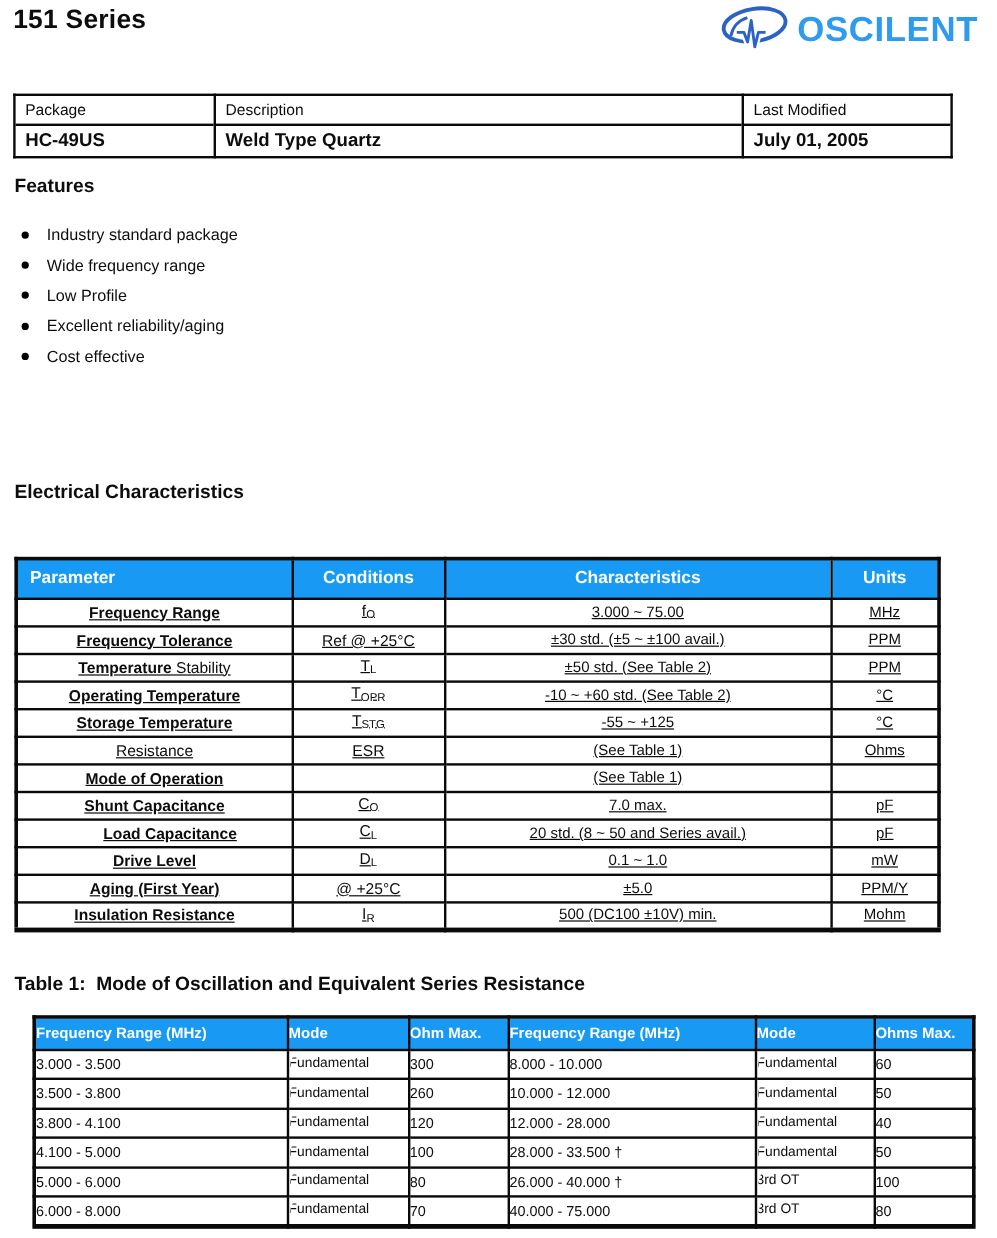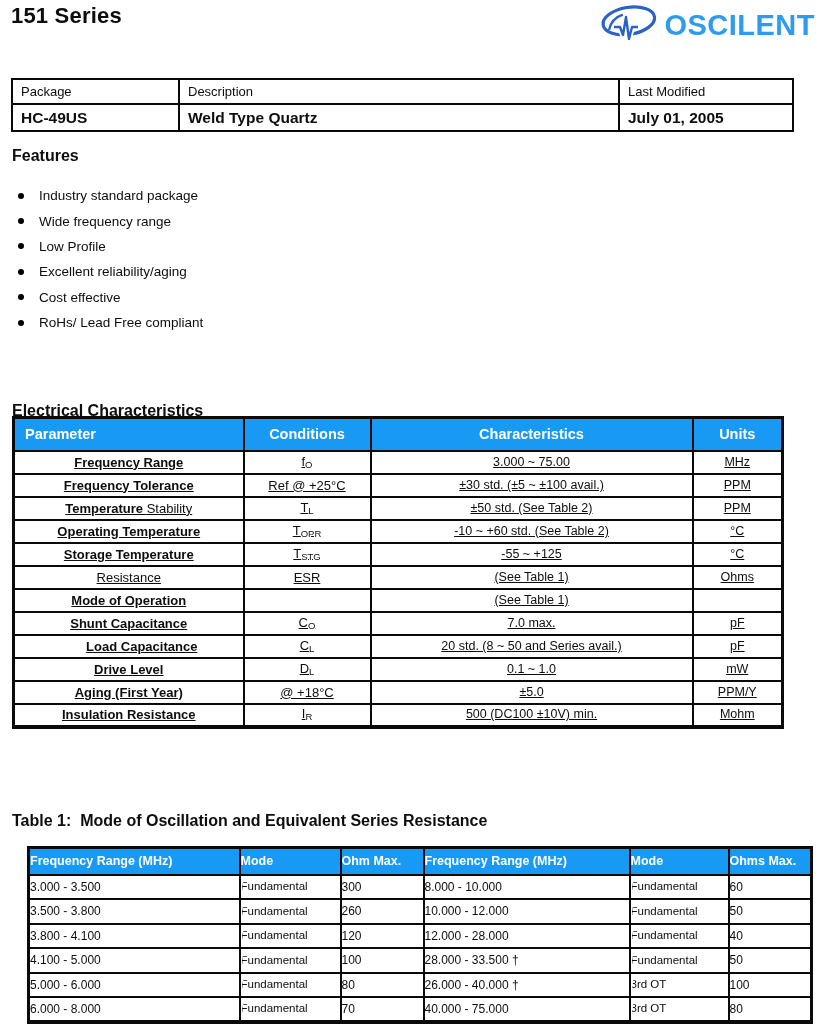--- a/index.html
+++ b/index.html
@@ -28,21 +28,21 @@
   .head-features{top:147px;}
   .head-elec{top:402px;}
   .head-table1{top:812px;}
 
   
   .features{position:absolute;left:18px;top:183px;list-style:none;}
   .features li{position:relative;padding-left:21px;height:25.4px;font-size:13.5px;display:flex;align-items:center;}
   .features li .dot{position:absolute;left:0;top:50%;margin-top:-3px;width:6px;height:6px;border-radius:50%;background:#000;}
 
   
-  .elec-table{position:absolute;left:12px;top:416px;border-collapse:collapse;table-layout:fixed;width:769px;border:3px solid var(--border);}
+  .elec-table{position:absolute;left:12px;top:464px;border-collapse:collapse;table-layout:fixed;width:769px;border:3px solid var(--border);}
   .elec-table th,.elec-table td{border:2px solid var(--border);overflow:hidden;white-space:nowrap;}
   .elec-table thead th{height:33px;background:var(--hdr);color:#fff;font-size:14.5px;font-weight:700;text-align:center;}
   .elec-table thead th.first{text-align:left;padding-left:10px;}
   .elec-table tbody td{height:23px;font-size:13px;text-align:center;vertical-align:middle;line-height:1;text-decoration:underline;}
   .elec-table tbody td.p-cell{font-weight:700;}
   .elec-table tbody td sub{font-size:9.5px;vertical-align:-2px;letter-spacing:0;}
   .elec-table tbody td.ch-cell{font-size:12.5px;}
   .elec-table tbody td.u-cell{font-size:12.5px;}
 
   
@@ -109,24 +109,20 @@
         <span>Low Profile</span>
       </li>
       <li>
         <span class="dot"></span>
         <span>Excellent reliability/aging</span>
       </li>
       <li>
         <span class="dot"></span>
         <span>Cost effective</span>
       </li>
-      <li>
-        <span class="dot"></span>
-        <span>RoHs/ Lead Free compliant</span>
-      </li>
     </ul>
 
   <div class="sec-head head-elec">Electrical Characteristics</div>
   <table class="elec-table">
     <colgroup>
         <col style="width:230px">
         <col style="width:127px">
         <col style="width:322px">
         <col style="width:90px">
       </colgroup>
@@ -194,21 +190,21 @@
           <td class="u-cell">pF</td>
         </tr>
         <tr>
           <td class="p-cell"><span style="font-weight: 700;">Drive Level</span></td>
           <td>D<sub>L</sub></td>
           <td class="ch-cell">0.1 ~ 1.0</td>
           <td class="u-cell">mW</td>
         </tr>
         <tr>
           <td class="p-cell"><span style="font-weight: 700;">Aging (First Year)</span></td>
-          <td>@ +18°C</td>
+          <td>@ +25°C</td>
           <td class="ch-cell">±5.0</td>
           <td class="u-cell">PPM/Y</td>
         </tr>
         <tr>
           <td class="p-cell"><span style="font-weight: 700;">Insulation Resistance</span></td>
           <td>I<sub>R</sub></td>
           <td class="ch-cell">500 (DC100 ±10V) min.</td>
           <td class="u-cell">Mohm</td>
         </tr>
       </tbody>

